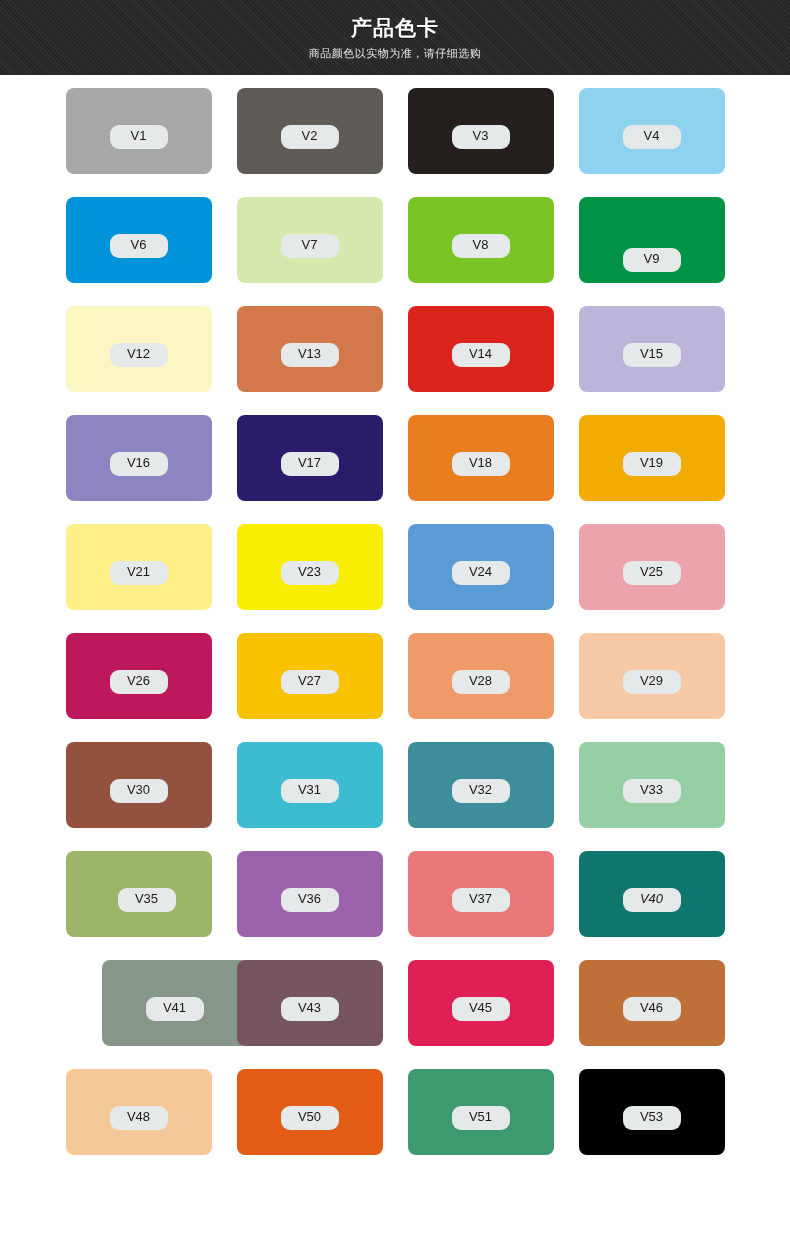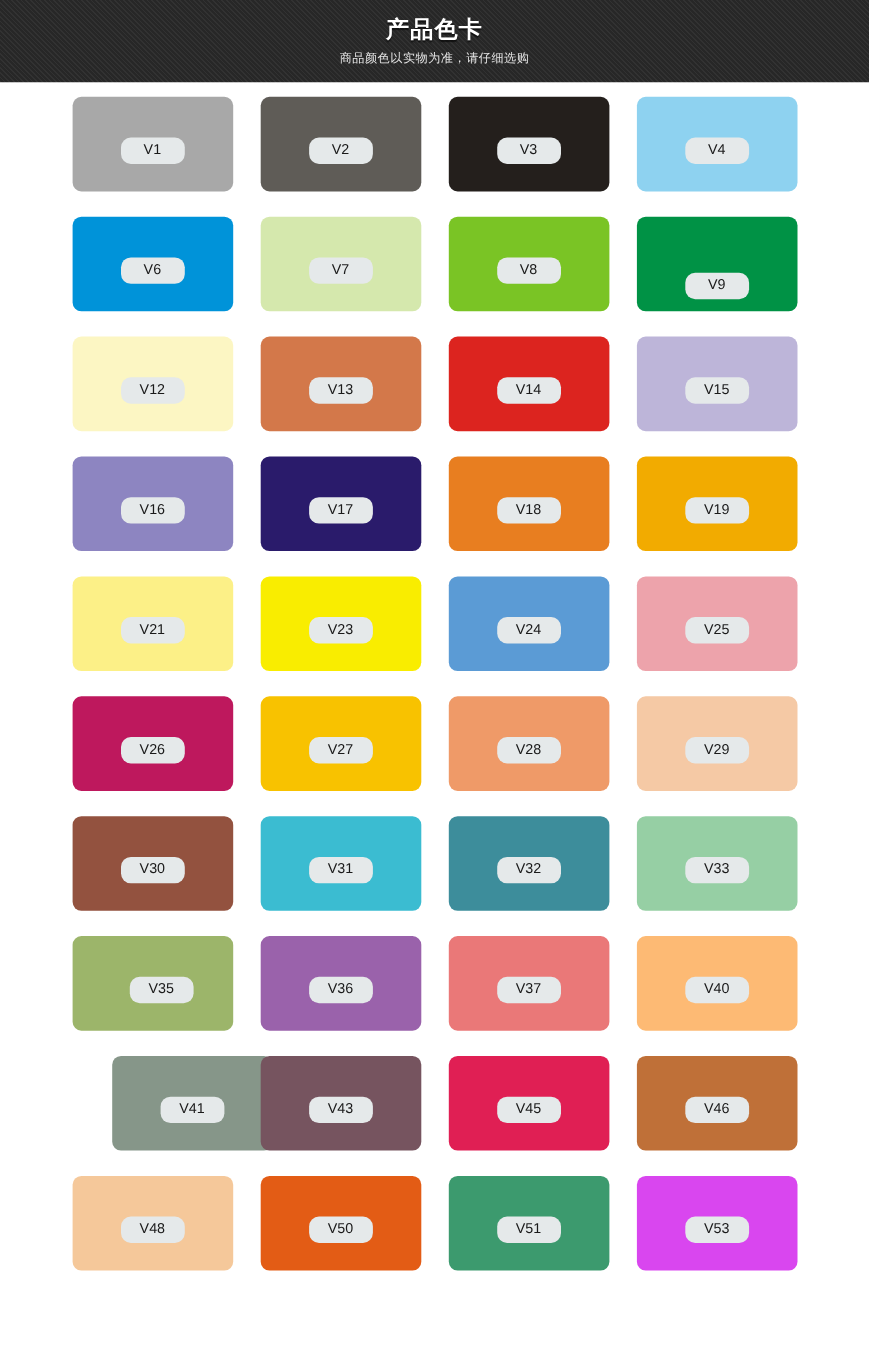--- a/index.html
+++ b/index.html
@@ -200,21 +200,21 @@
         </div>
         <div class="swatch" style="background-color: rgb(156, 181, 106); padding-left: 16px;">
           <span class="swatch-label" style="background-color: rgb(229, 233, 234); color: rgb(26, 26, 26);">V35</span>
         </div>
         <div class="swatch" style="background-color: rgb(154, 98, 171);">
           <span class="swatch-label" style="background-color: rgb(229, 233, 234); color: rgb(26, 26, 26);">V36</span>
         </div>
         <div class="swatch" style="background-color: rgb(234, 120, 120);">
           <span class="swatch-label" style="background-color: rgb(229, 233, 234); color: rgb(26, 26, 26);">V37</span>
         </div>
-        <div class="swatch" style="background-color: #fdba74;">
+        <div class="swatch" style="background-color: #0f766e; font-style: italic;">
           <span class="swatch-label" style="background-color: rgb(229, 233, 234); color: rgb(26, 26, 26);">V40</span>
         </div>
         <div class="swatch" style="background-color: rgb(134, 150, 137); margin-left: 36px;">
           <span class="swatch-label" style="background-color: rgb(229, 233, 234); color: rgb(26, 26, 26);">V41</span>
         </div>
         <div class="swatch" style="background-color: rgb(118, 84, 95);">
           <span class="swatch-label" style="background-color: rgb(229, 233, 234); color: rgb(26, 26, 26);">V43</span>
         </div>
         <div class="swatch" style="background-color: rgb(224, 31, 84);">
           <span class="swatch-label" style="background-color: rgb(229, 233, 234); color: rgb(26, 26, 26);">V45</span>
@@ -224,19 +224,19 @@
         </div>
         <div class="swatch" style="background-color: rgb(245, 200, 154);">
           <span class="swatch-label" style="background-color: rgb(229, 233, 234); color: rgb(26, 26, 26);">V48</span>
         </div>
         <div class="swatch" style="background-color: rgb(227, 92, 21);">
           <span class="swatch-label" style="background-color: rgb(229, 233, 234); color: rgb(26, 26, 26);">V50</span>
         </div>
         <div class="swatch" style="background-color: rgb(60, 154, 110);">
           <span class="swatch-label" style="background-color: rgb(229, 233, 234); color: rgb(26, 26, 26);">V51</span>
         </div>
-        <div class="swatch" style="background-color: #d946ef;">
+        <div class="swatch" style="background-color: #000000;">
           <span class="swatch-label" style="background-color: rgb(229, 233, 234); color: rgb(26, 26, 26);">V53</span>
         </div>
       </div>
   </div>
 
 </div>
 
 </body></html>

